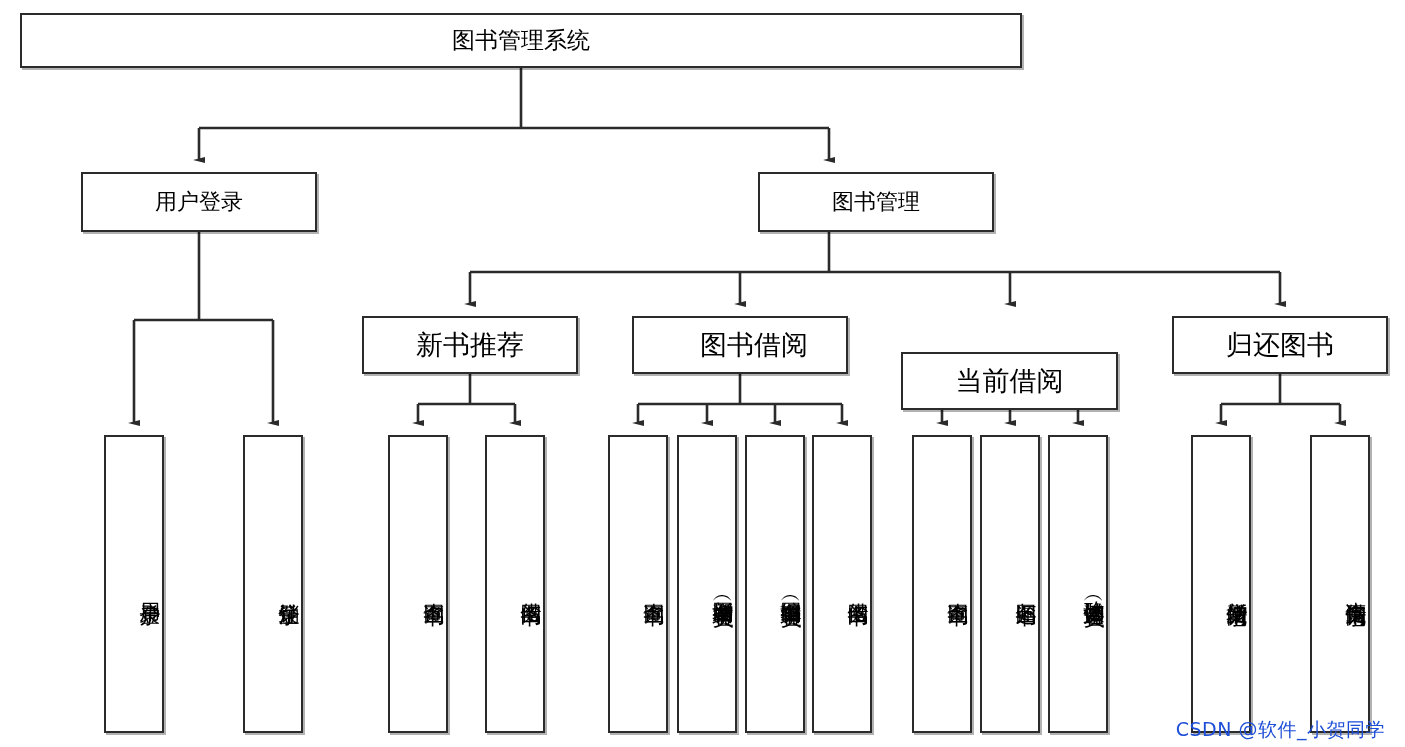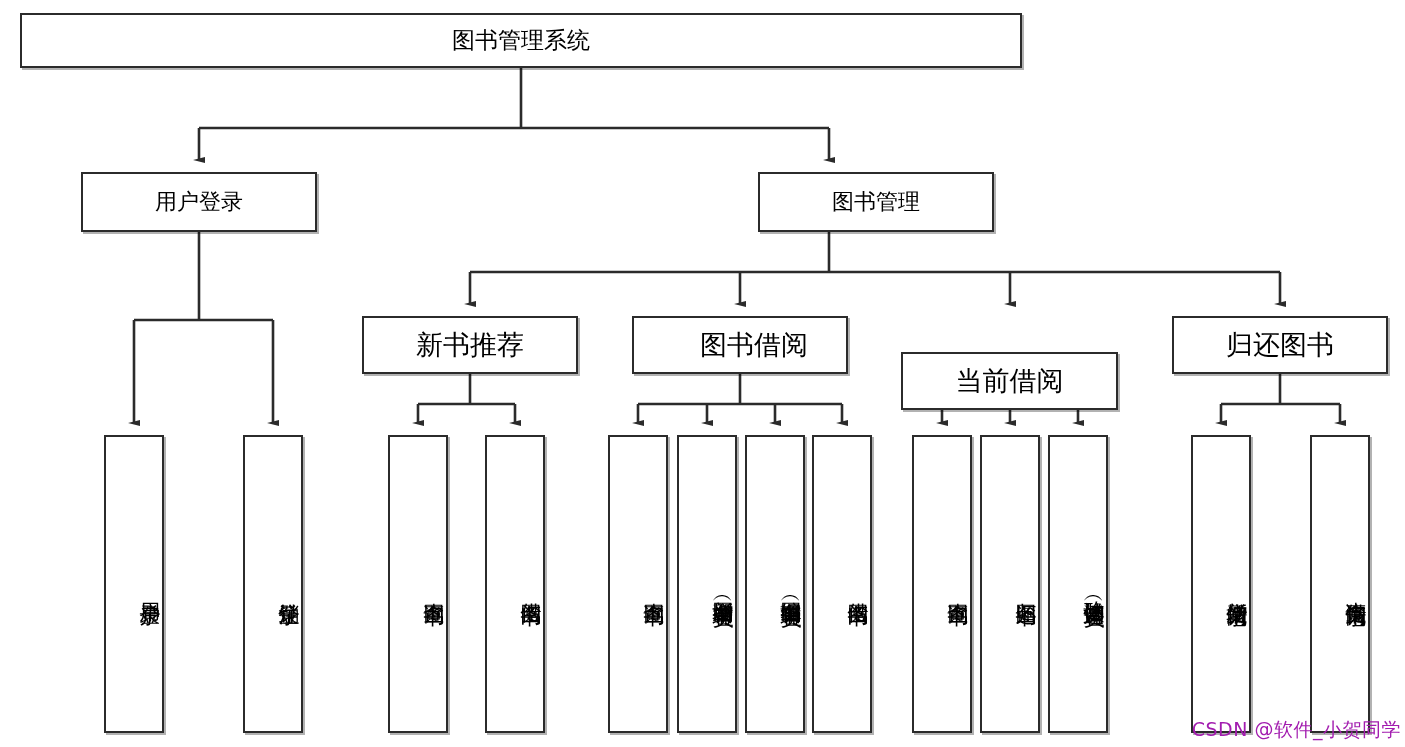--- a/index.html
+++ b/index.html
@@ -47,24 +47,24 @@
     justify-content:center;
     letter-spacing:1px;
   }
   .node .label{
     display:block;
     white-space:pre-wrap;
   }
   
   #watermark{
     position:absolute;
-    right:4px;
+    right:20px;
     bottom:4px;
     font-size:19px;
-    color:#a21caf;
+    color:#1d4ed8;
     letter-spacing:0.5px;
     white-space:nowrap;
     user-select:none;
   }
 </style>
 </head>
 <body>
 
 <div id="canvas">
 

